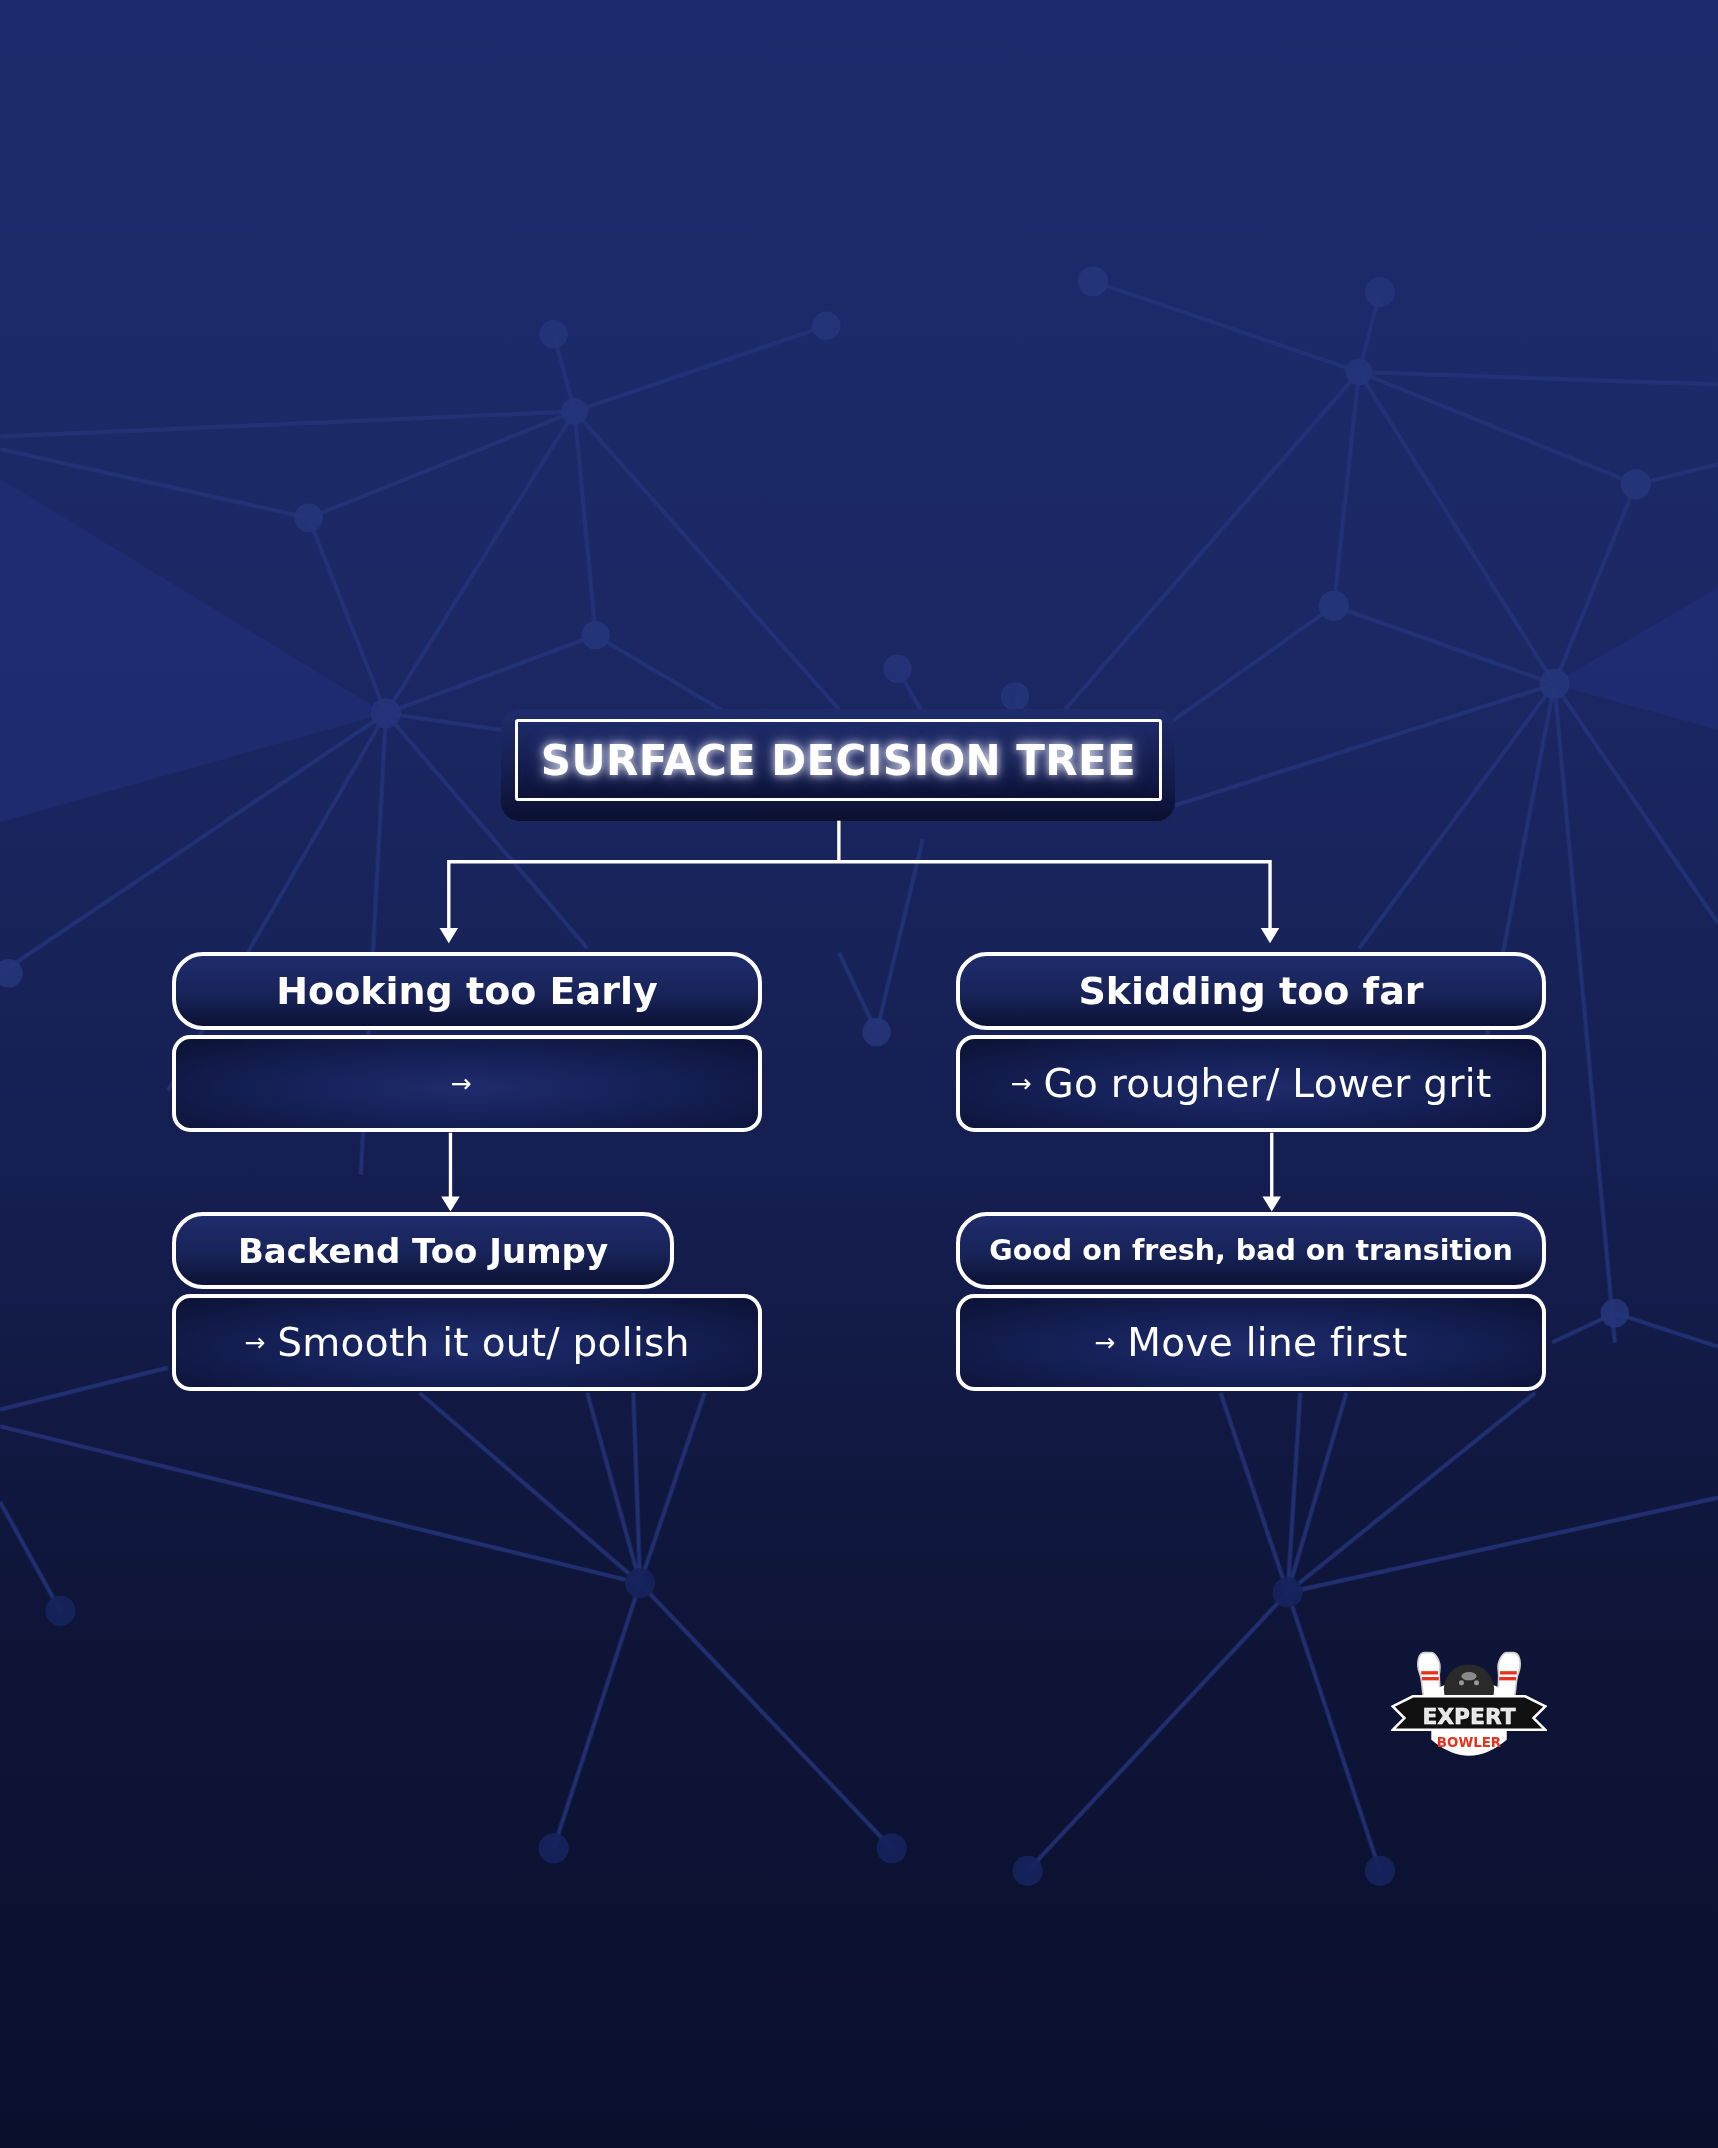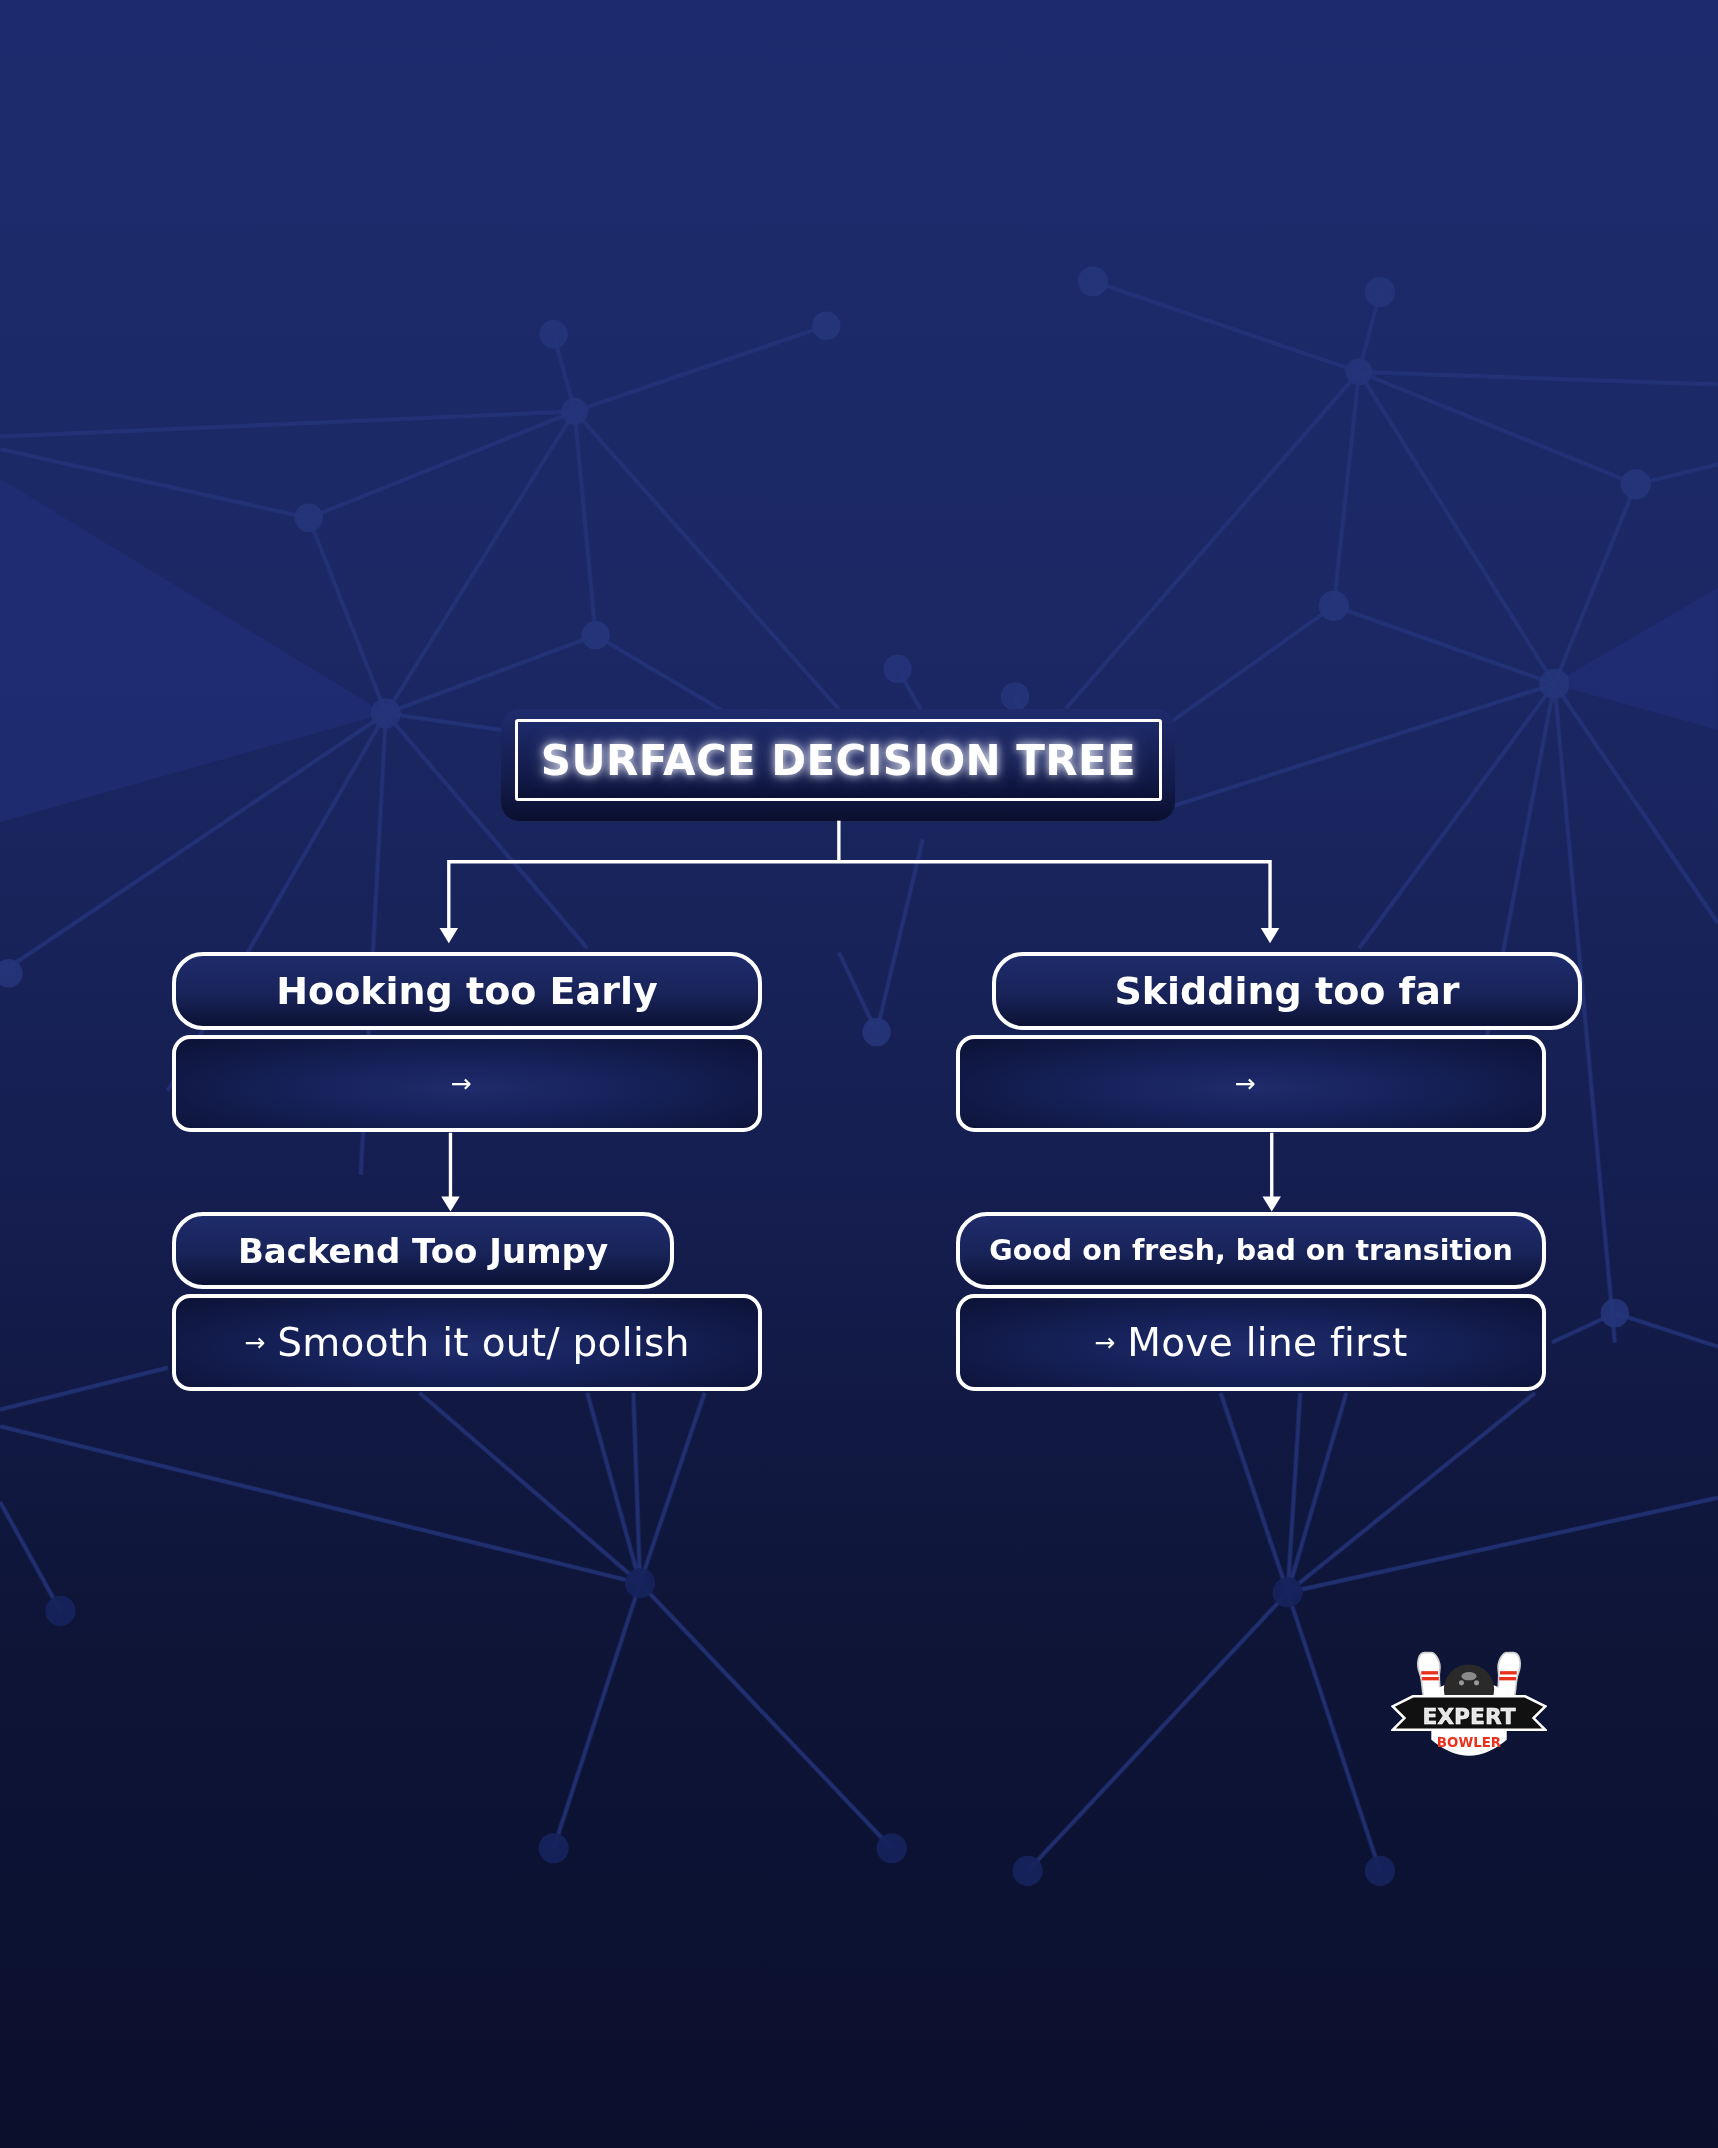--- a/index.html
+++ b/index.html
@@ -162,25 +162,26 @@
   <span class="arrow-glyph">→</span>
 </div>
 <div class="node-title" style="left:172px; top:1212px; width:502px; height:77px; font-size:34px;">
   <span>Backend Too Jumpy</span>
 </div>
 <div class="node-solution" style="left:172px; top:1294px; width:590px; height:97px;">
   <span class="arrow-glyph">→</span>
   <span>Smooth it out/ polish</span>
 </div>
 
-<div class="node-title" style="left:992px; top:952px; width:590px; height:78px; font-size:38px;">
+<div class="node-title" style="left:956px; top:952px; width:590px; height:78px; font-size:38px;">
   <span>Skidding too far</span>
 </div>
 <div class="node-solution" style="left:956px; top:1035px; width:590px; height:97px;">
   <span class="arrow-glyph">→</span>
+  <span>Go rougher/ Lower grit</span>
 </div>
 <div class="node-title" style="left:956px; top:1212px; width:590px; height:77px; font-size:28.5px;">
   <span>Good on fresh, bad on transition</span>
 </div>
 <div class="node-solution" style="left:956px; top:1294px; width:590px; height:97px;">
   <span class="arrow-glyph">→</span>
   <span>Move line first</span>
 </div>
 
 <svg class="logo" viewBox="0 0 186 142">

